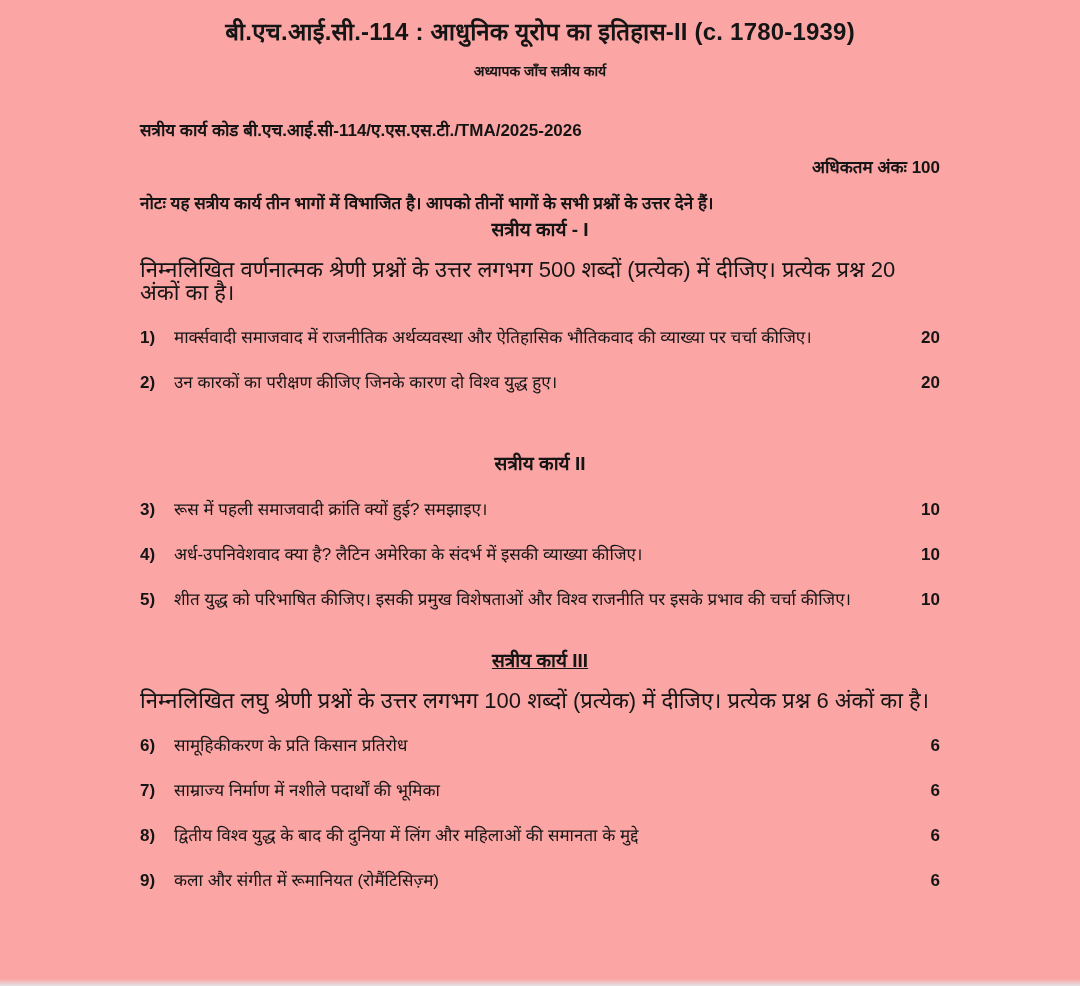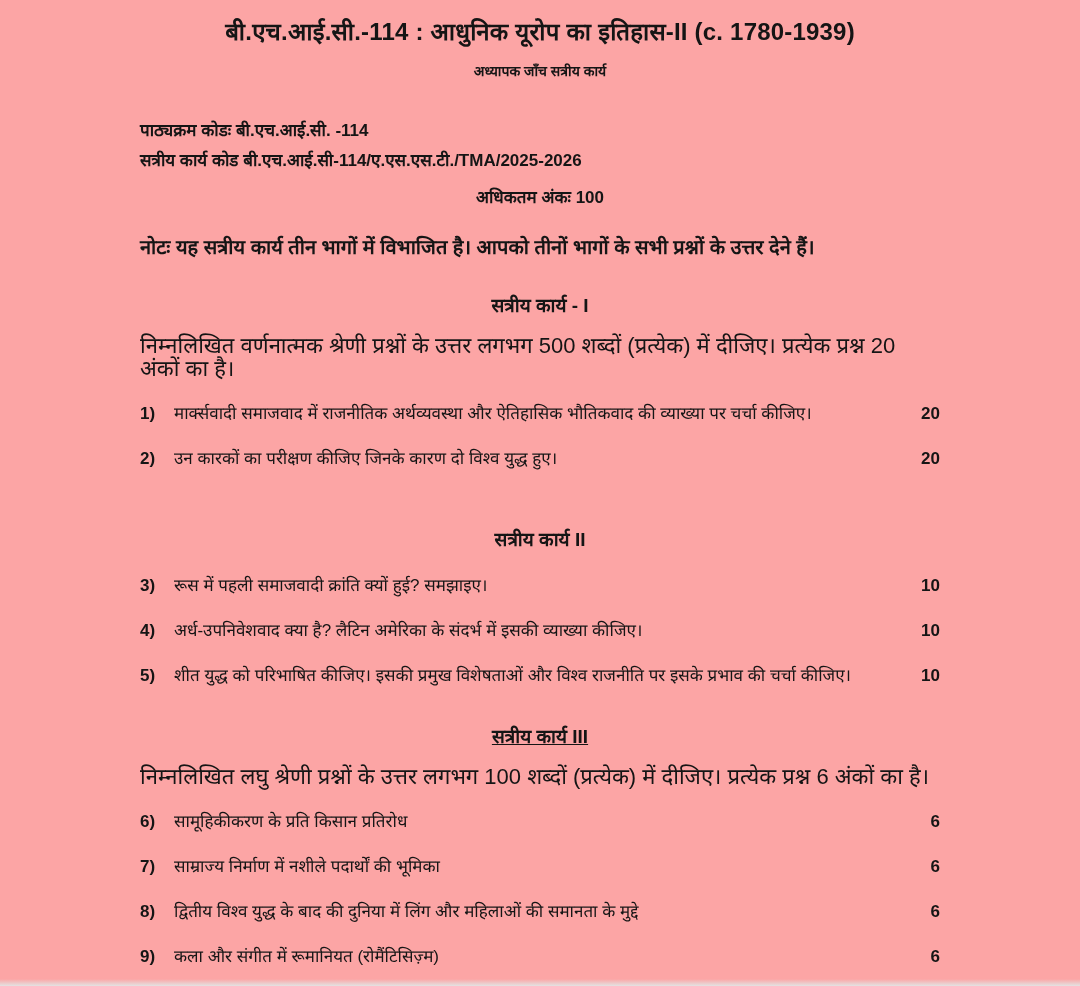--- a/index.html
+++ b/index.html
@@ -37,36 +37,36 @@
   .meta-block {
     margin-top: 36px;
   }
   .meta-line {
     font-size: 17px;
     font-weight: 700;
     line-height: 30px;
   }
   .max-marks {
     margin-top: 9px;
-    text-align: center;
+    text-align: right;
     font-size: 17px;
     font-weight: 700;
   }
   .note-line {
-    margin-top: 27px;
-    font-size: 20px;
+    margin-top: 14px;
+    font-size: 17px;
     font-weight: 700;
     line-height: 24px;
   }
   .section-heading {
     text-align: center;
     font-size: 19px;
     font-weight: 700;
   }
-  .sec-1 .section-heading { margin-top: 33px; }
+  .sec-1 .section-heading { }
   .sec-2 .section-heading { margin-top: 56px; }
   .sec-3 .section-heading { margin-top: 36px; text-decoration: underline; }
   .section-instruction {
     margin-top: 16px;
     font-size: 22px;
     font-weight: 400;
     line-height: 23px;
   }
   .q-row {
     display: flex;
@@ -101,21 +101,20 @@
 </head>
 <body>
 
 <div class="page">
   <div class="content">
 
     <div class="doc-title">बी.एच.आई.सी.-114 : आधुनिक यूरोप का इतिहास-II (c. 1780-1939)</div>
     <div class="doc-subtitle">अध्यापक जाँच सत्रीय कार्य</div>
 
     <div class="meta-block">
-      <div class="meta-line">पाठ्यक्रम कोडः बी.एच.आई.सी. -114</div>
       <div class="meta-line">सत्रीय कार्य कोड बी.एच.आई.सी-114/ए.एस.एस.टी./TMA/2025-2026</div>
     </div>
 
     <div class="max-marks">अधिकतम अंकः 100</div>
 
     <div class="note-line">नोटः यह सत्रीय कार्य तीन भागों में विभाजित है। आपको तीनों भागों के सभी प्रश्नों के उत्तर देने हैं।</div>
 
     <div class="section sec-1">
       <div class="section-heading">सत्रीय कार्य - I</div>
       <div class="section-instruction">निम्नलिखित वर्णनात्मक श्रेणी प्रश्नों के उत्तर लगभग 500 शब्दों (प्रत्येक) में दीजिए। प्रत्येक प्रश्न 20 अंकों का है।</div>

